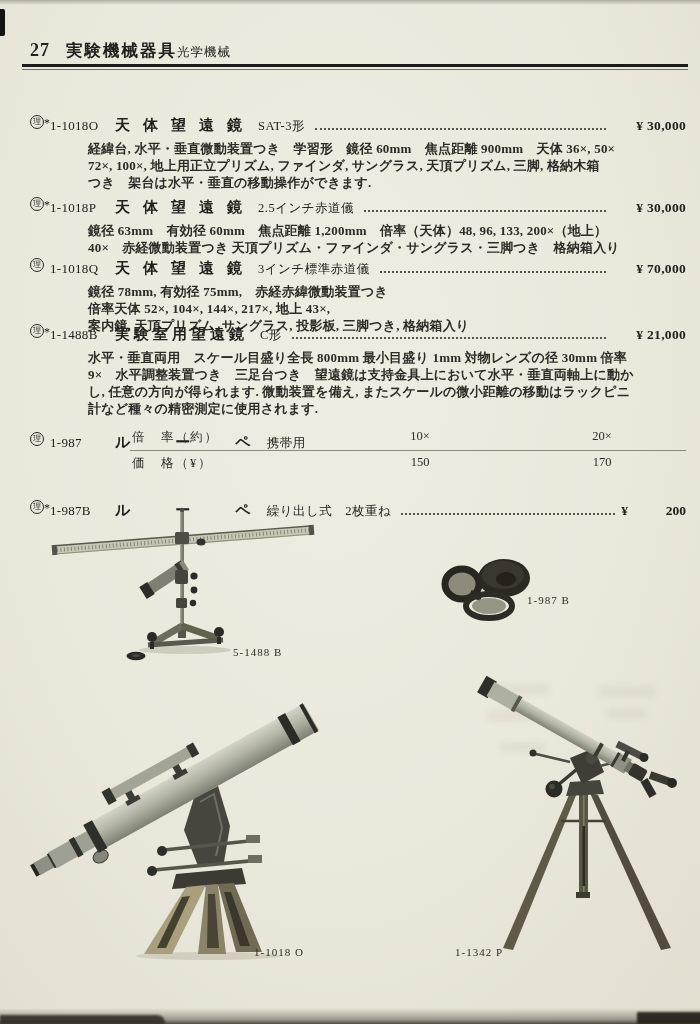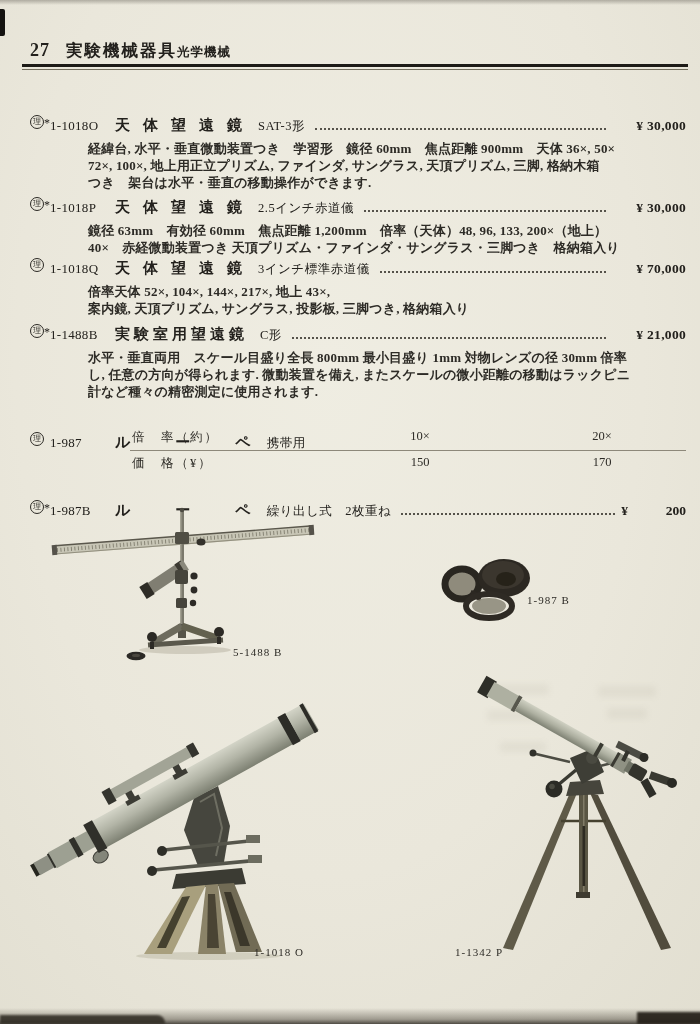--- a/index.html
+++ b/index.html
@@ -7,21 +7,21 @@
     position:relative;width:700px;height:1024px;overflow:hidden;
     background:radial-gradient(ellipse at 45% 35%, #efede2 0%, #eae7db 55%, #e1ded0 100%);
     font-family:"Liberation Serif","DejaVu Serif",serif;
     color:#23211d;
     padding-left:32px;
   }
   
   .header{position:absolute;left:30px;top:40px;display:flex;align-items:baseline;}
   .pagenum{font-size:18px;font-weight:bold;letter-spacing:1px;margin-right:16px;}
   .ptitle{font-size:16.5px;font-weight:bold;font-family:"Liberation Sans","DejaVu Sans",sans-serif;letter-spacing:2px;}
-  .psub{font-size:12.5px;font-weight:bold;font-family:"Liberation Sans","DejaVu Sans",sans-serif;letter-spacing:1px;}
+  .psub{font-size:12.5px;font-weight:normal;font-family:"Liberation Sans","DejaVu Sans",sans-serif;letter-spacing:1px;}
   .rule-thick{position:absolute;left:22px;width:666px;top:64px;height:2.6px;background:#1d1b17;}
   .rule-thin{position:absolute;left:22px;width:666px;top:69px;height:1px;background:#55503f;opacity:.8;}
 
   
   .entry{position:absolute;left:30px;width:656px;}
   .trow{display:flex;align-items:baseline;}
   .codecell{width:85px;flex:none;font-size:13px;white-space:nowrap;}
   .mark{display:inline-block;width:12px;height:12px;border:1px solid #2b2924;border-radius:50%;
         font-size:8px;line-height:12px;text-align:center;vertical-align:1px;color:#2b2924;overflow:hidden;}
   .star{display:inline-block;width:6px;font-size:12px;vertical-align:3px;text-align:center;}
@@ -101,35 +101,37 @@
 
   <div class="entry" style="top:231px">
     <div class="trow">
       <span class="codecell"><span class="mark">理</span><span class="star"></span><span class="code">1-1018Q</span></span>
       <span class="pname sp-tele">天体望遠鏡</span>
       <span class="variant">3インチ標準赤道儀</span>
       <span class="leader"></span>
       <span class="price">¥ 70,000</span>
     </div>
     <div class="desc">
+      <div>鏡径 78mm, 有効径 75mm,　赤経赤緯微動装置つき</div>
       <div>倍率天体 52×, 104×, 144×, 217×, 地上 43×,</div>
       <div>案内鏡, 天頂プリズム, サングラス, 投影板, 三脚つき, 格納箱入り</div>
     </div>
   </div>
 
   <div class="entry" style="top:297px">
     <div class="trow">
       <span class="codecell"><span class="mark">理</span><span class="star">*</span><span class="code">1-1488B</span></span>
       <span class="pname sp-lab">実験室用望遠鏡</span>
       <span class="variant">C形</span>
       <span class="leader"></span>
       <span class="price">¥ 21,000</span>
     </div>
     <div class="desc">
       <div>水平・垂直両用　スケール目盛り全長 800mm 最小目盛り 1mm 対物レンズの径 30mm 倍率</div>
+      <div>9×　水平調整装置つき　三足台つき　望遠鏡は支持金具上において水平・垂直両軸上に動か</div>
       <div>し, 任意の方向が得られます. 微動装置を備え, またスケールの微小距離の移動はラックピニ</div>
       <div>計など種々の精密測定に使用されます.</div>
     </div>
   </div>
 
   <div class="entry" style="top:405px;height:70px">
     <div class="trow">
       <span class="codecell"><span class="mark">理</span><span class="star"></span><span class="code">1-987</span></span>
       <span class="pname sp-loupe">ルーペ</span>
       <span class="variant">携帯用</span>

